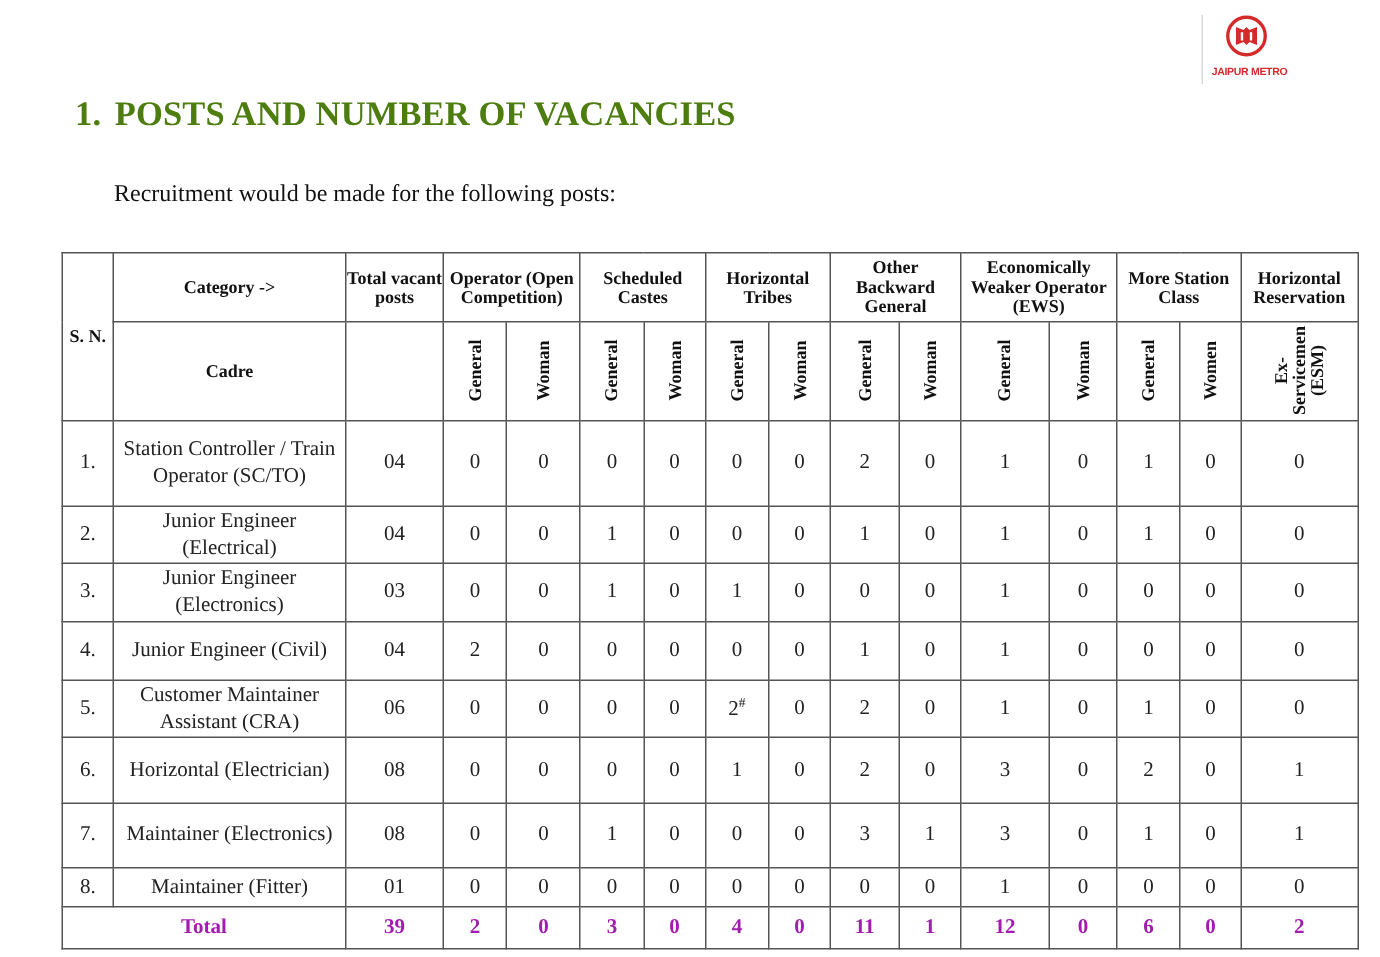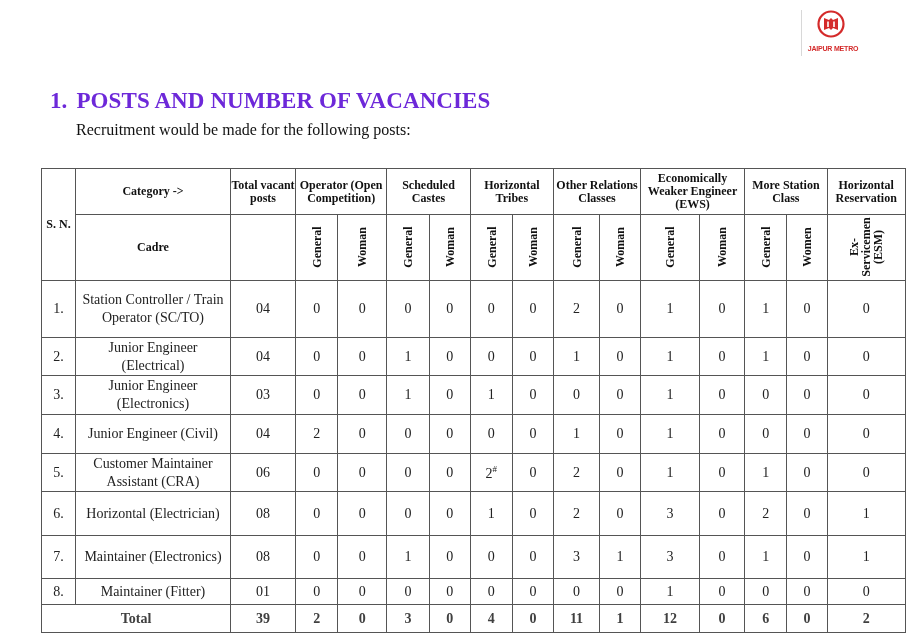--- a/index.html
+++ b/index.html
@@ -4,39 +4,39 @@
 <style>
   html, body { margin:0; padding:0; background:#ffffff; }
   body { width:920px; height:638px; position:relative; overflow:hidden;
          font-family:"Liberation Serif", serif; color:#111; }
   .logo { position:absolute; left:804px; top:10px; width:60px; height:48px; }
   .logo-rule { position:absolute; left:801px; top:10px; width:1px; height:46px; background:#d8d8d8; }
   .logo-mark { position:absolute; left:13px; top:0; width:28px; height:28px; }
   .logo-text { position:absolute; left:0; top:35px; width:58px; text-align:center;
                font-family:"Liberation Sans", sans-serif; font-weight:bold; font-size:7px;
                color:#d42a2a; letter-spacing:-0.2px; }
-  .heading { position:absolute; left:50px; top:88px; margin:0;
+  .heading { position:absolute; left:50px; top:63px; margin:0;
              font-family:"Liberation Serif", serif; font-weight:bold; font-size:23px;
-             color:#6d28d9; letter-spacing:0.1px; }
+             color:#4d7c0f; letter-spacing:0.1px; }
   .heading .num { margin-right:9px; }
   .intro { position:absolute; left:76px; top:121px; margin:0; font-size:16px; color:#111; }
 
   table.vac { position:absolute; left:41px; top:168px; border-collapse:collapse;
               table-layout:fixed; font-family:"Liberation Serif", serif; }
   table.vac td, table.vac th { border:1.5px solid #555; padding:0; text-align:center;
               vertical-align:middle; font-size:14px; color:#222; }
   table.vac th { font-weight:bold; font-size:12px; line-height:13px; color:#111; }
   th.cat { text-align:right; padding-right:22px; vertical-align:middle; }
   th.cadre-h { text-align:left; padding-left:8px; }
   th.sn-h { text-align:left; padding-left:4px; }
   th.rot { font-weight:normal; font-size:12px; }
   .rotwrap { display:inline-block; transform:rotate(-90deg); white-space:nowrap; line-height:12px; }
   td.sn { text-align:left; padding-left:10px; font-size:14px; }
   td.cadre { text-align:left; padding-left:8px; font-size:14px; line-height:18px; }
-  tr.total td { font-weight:bold; font-size:14px; color:#404040; }
+  tr.total td { font-weight:bold; font-size:14px; color:#a21caf; }
   sup { font-size:9px; }
 </style>
 </head>
 <body>
 
 <div class="logo-rule"></div>
 <div class="logo">
   <svg class="logo-mark" viewBox="0 0 28 28">
     <circle cx="14" cy="14" r="12.5" fill="none" stroke="#d42a2a" stroke-width="2.2"></circle>
     <path d="M7 8 L12 10 L14 8 L16 10 L21 8 L21 20 L16 18 L14 20 L12 18 L7 20 Z" fill="#d42a2a"></path>
@@ -69,22 +69,22 @@
     <col style="width:78px">
   </colgroup>
   <tbody>
       <tr style="height:46px">
     <th rowspan="2" class="sn-h">S. N.</th>
     <th class="cat">Category -&gt;</th>
     <th rowspan="1">Total vacant posts</th>
     <th colspan="2">Operator (Open Competition)</th>
     <th colspan="2">Scheduled Castes</th>
     <th colspan="2">Horizontal Tribes</th>
-    <th colspan="2">Other Relations Classes</th>
-    <th colspan="2">Economically Weaker Engineer (EWS)</th>
+    <th colspan="2">Other Backward General</th>
+    <th colspan="2">Economically Weaker Operator (EWS)</th>
     <th colspan="2">More Station Class</th>
     <th>Horizontal Reservation</th>
   </tr>
   <tr style="height:66px">
     <th class="cadre-h">Cadre</th>
     <th></th>
     <th class="rot"><span class="rotwrap">General</span></th>
     <th class="rot"><span class="rotwrap">Woman</span></th>
     <th class="rot"><span class="rotwrap">General</span></th>
     <th class="rot"><span class="rotwrap">Woman</span></th>

